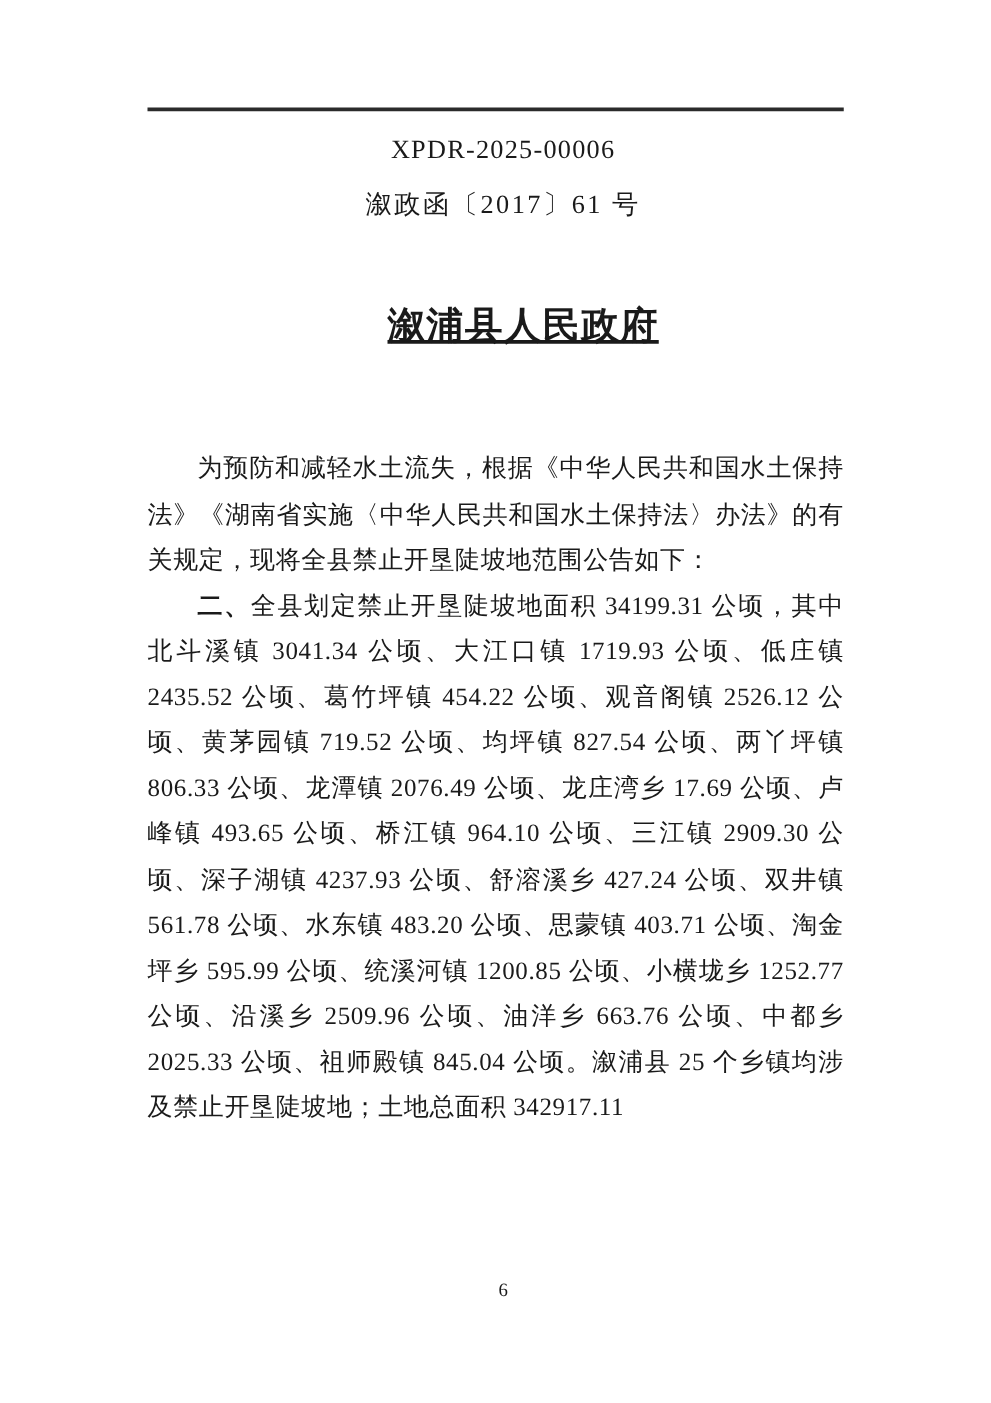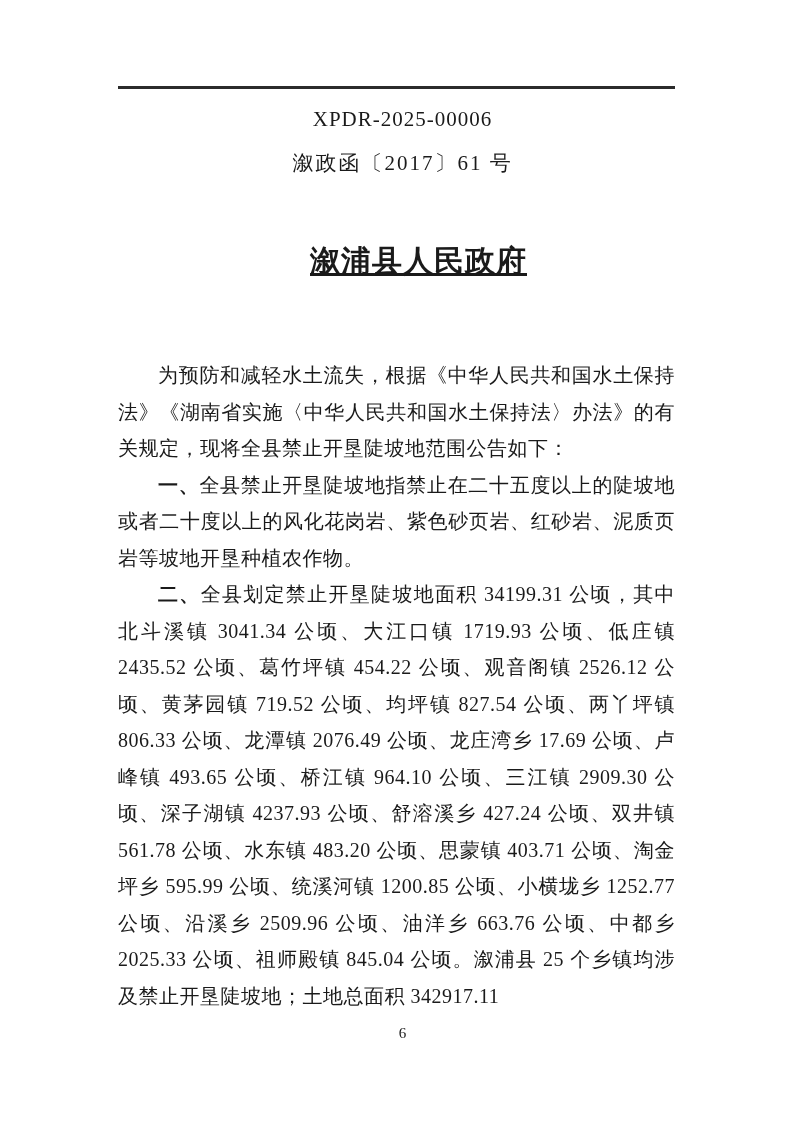--- a/index.html
+++ b/index.html
@@ -88,19 +88,18 @@
   <div class="doc-code">XPDR-2025-00006</div>
 
   <div class="doc-number">溆政函〔2017〕61 号</div>
 
   <h1 class="title">
     <span class="title-line">溆浦县人民政府</span>
   </h1>
 
   <div class="body">
     <p class="para"><span class="lead"></span><span>为预防和减轻水土流失，根据《中华人民共和国水土保持法》《湖南省实施〈中华人民共和国水土保持法〉办法》的有关规定，现将全县禁止开垦陡坡地范围公告如下：</span></p>
-    <p class="para"><span class="lead">一、</span><span>全县禁止开垦陡坡地指禁止在二十五度以上的陡坡地或者二十度以上的风化花岗岩、紫色砂页岩、红砂岩、泥质页岩等坡地开垦种植农作物。</span></p>
     <p class="para"><span class="lead">二、</span><span>全县划定禁止开垦陡坡地面积 34199.31 公顷，其中北斗溪镇 3041.34 公顷、大江口镇 1719.93 公顷、低庄镇 2435.52 公顷、葛竹坪镇 454.22 公顷、观音阁镇 2526.12 公顷、黄茅园镇 719.52 公顷、均坪镇 827.54 公顷、两丫坪镇 806.33 公顷、龙潭镇 2076.49 公顷、龙庄湾乡 17.69 公顷、卢峰镇 493.65 公顷、桥江镇 964.10 公顷、三江镇 2909.30 公顷、深子湖镇 4237.93 公顷、舒溶溪乡 427.24 公顷、双井镇 561.78 公顷、水东镇 483.20 公顷、思蒙镇 403.71 公顷、淘金坪乡 595.99 公顷、统溪河镇 1200.85 公顷、小横垅乡 1252.77 公顷、沿溪乡 2509.96 公顷、油洋乡 663.76 公顷、中都乡 2025.33 公顷、祖师殿镇 845.04 公顷。溆浦县 25 个乡镇均涉及禁止开垦陡坡地；土地总面积 342917.11</span></p>
   </div>
 
   <div class="page-num">6</div>
 
 </div>
 
 </body></html>

